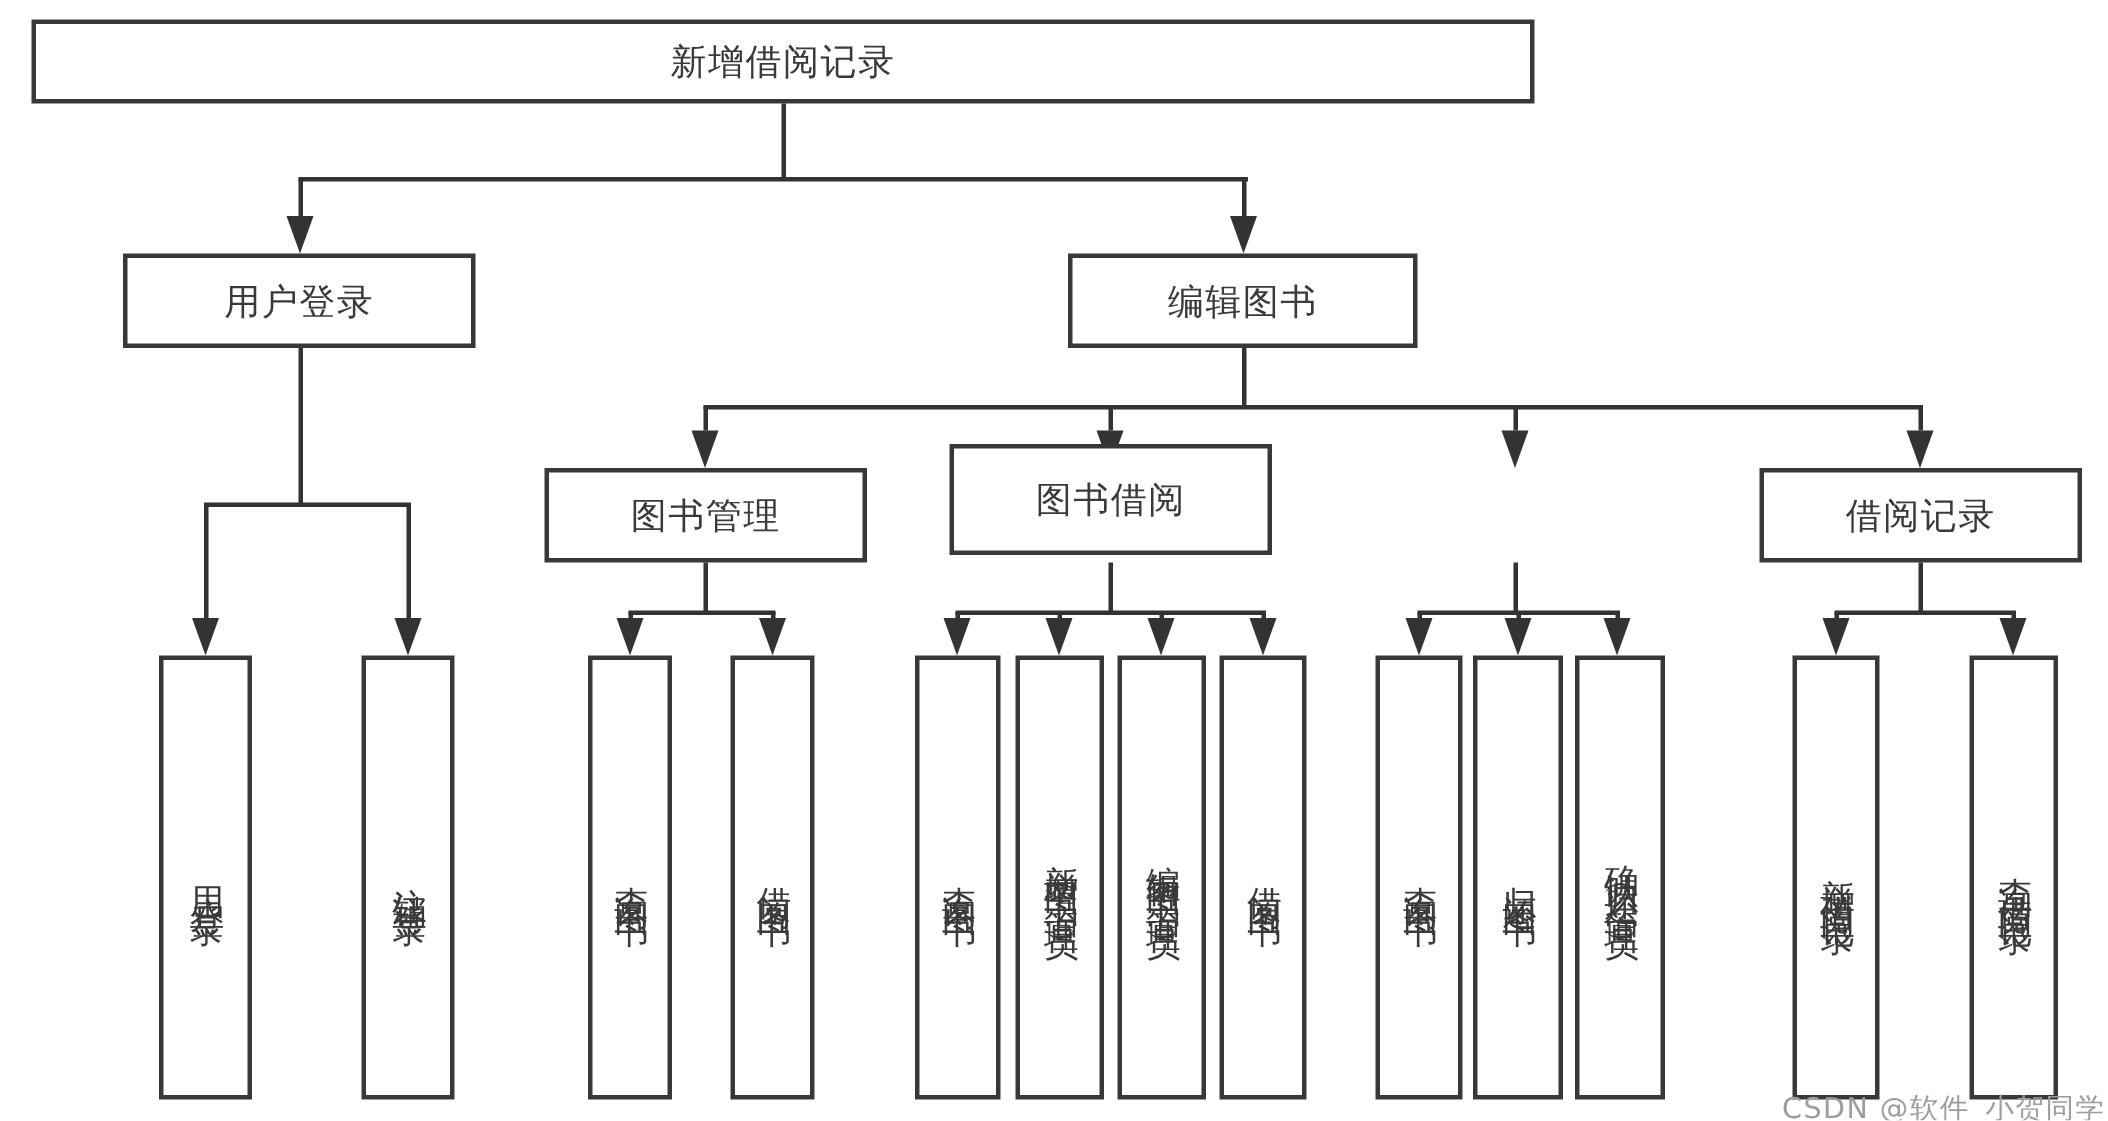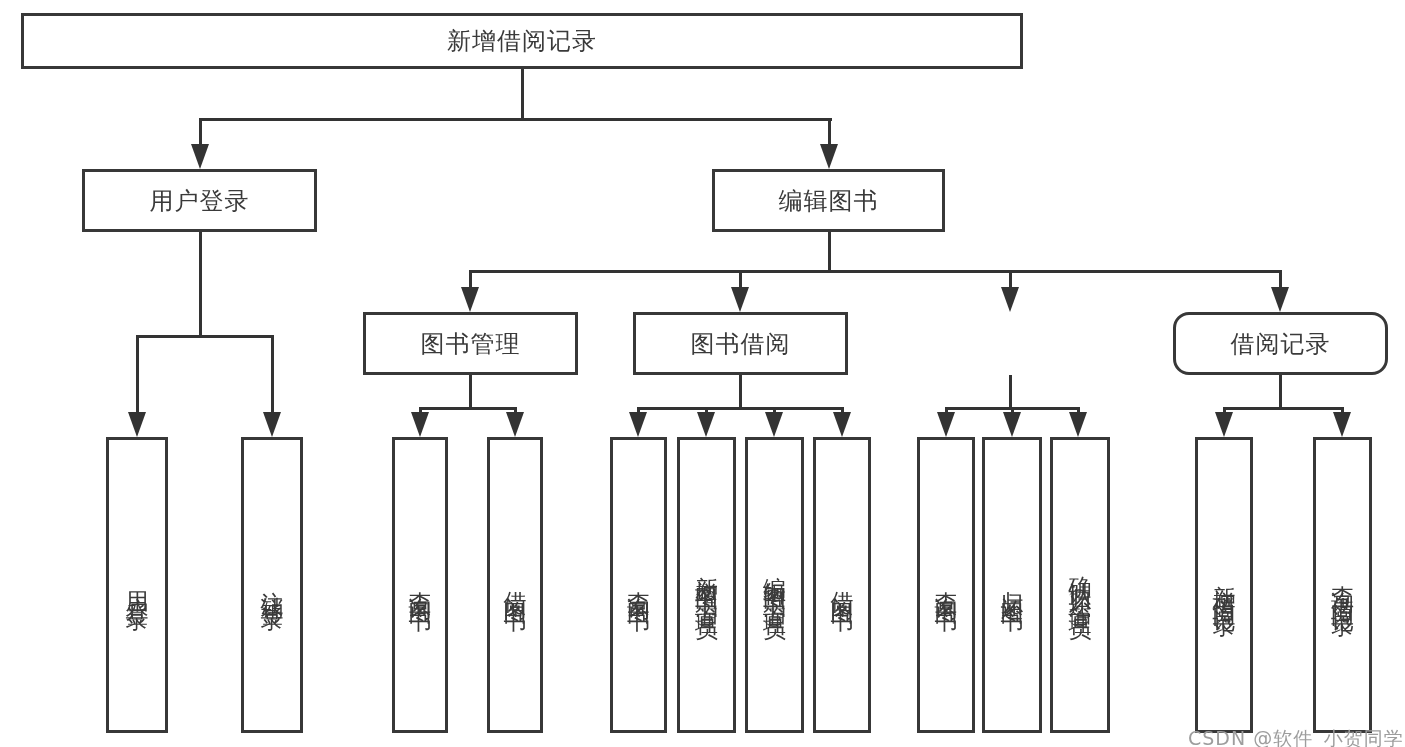--- a/index.html
+++ b/index.html
@@ -83,24 +83,24 @@
   <div class="vline" style="left:738.5px;top:271px;height:16px;"></div>
   <div class="tri" style="left:731px;top:287px;"></div>
   <div class="vline" style="left:1008.5px;top:271px;height:16px;"></div>
   <div class="tri" style="left:1001px;top:287px;"></div>
   <div class="vline" style="left:1278.5px;top:271px;height:16px;"></div>
   <div class="tri" style="left:1271px;top:287px;"></div>
 
   <div class="box hbox" style="left:363px;top:312px;width:215px;height:63px;">
     <span class="lbl">图书管理</span>
   </div>
-  <div class="box hbox" style="left:633px;top:312px;width:215px;height:63px;">
+  <div class="box hbox" style="left:633px;top:296px;width:215px;height:74px;">
     <span class="lbl">图书借阅</span>
   </div>
-  <div class="box hbox" style="left:1173px;top:312px;width:215px;height:63px;border-radius:16px;">
+  <div class="box hbox" style="left:1173px;top:312px;width:215px;height:63px;">
     <span class="lbl">借阅记录</span>
   </div>
 
   <div class="vline" style="left:468.5px;top:375px;height:33px;"></div>
   <div class="hline" style="left:418.5px;top:406.5px;width:98px;"></div>
   <div class="vline" style="left:418.5px;top:408px;height:4px;"></div>
   <div class="tri" style="left:411px;top:412px;"></div>
   <div class="vline" style="left:513.5px;top:408px;height:4px;"></div>
   <div class="tri" style="left:506px;top:412px;"></div>
 

